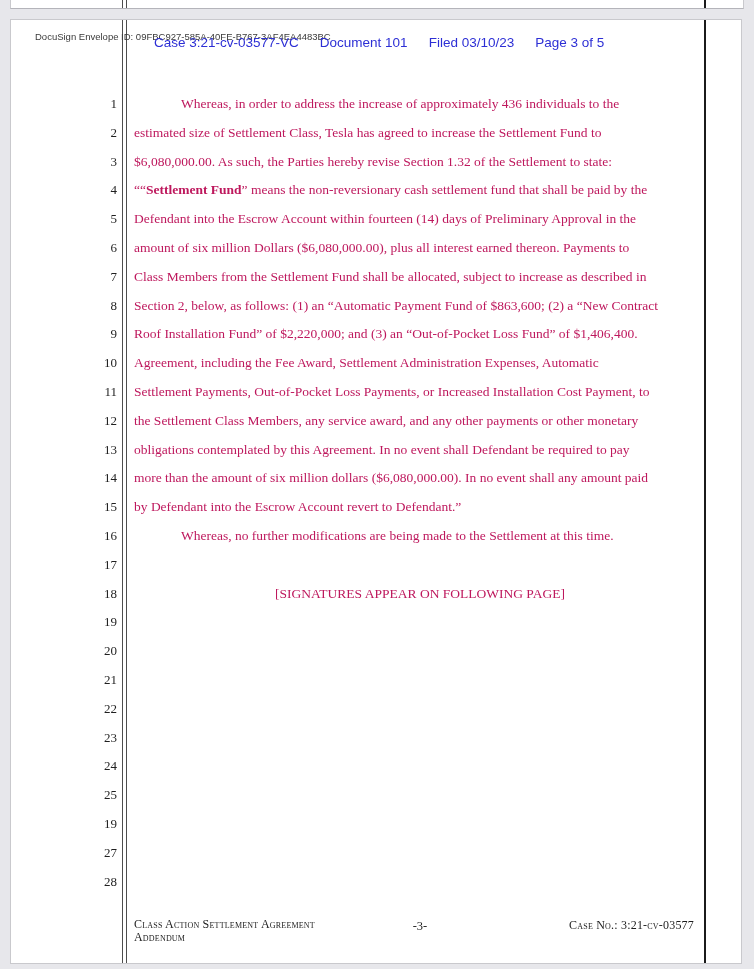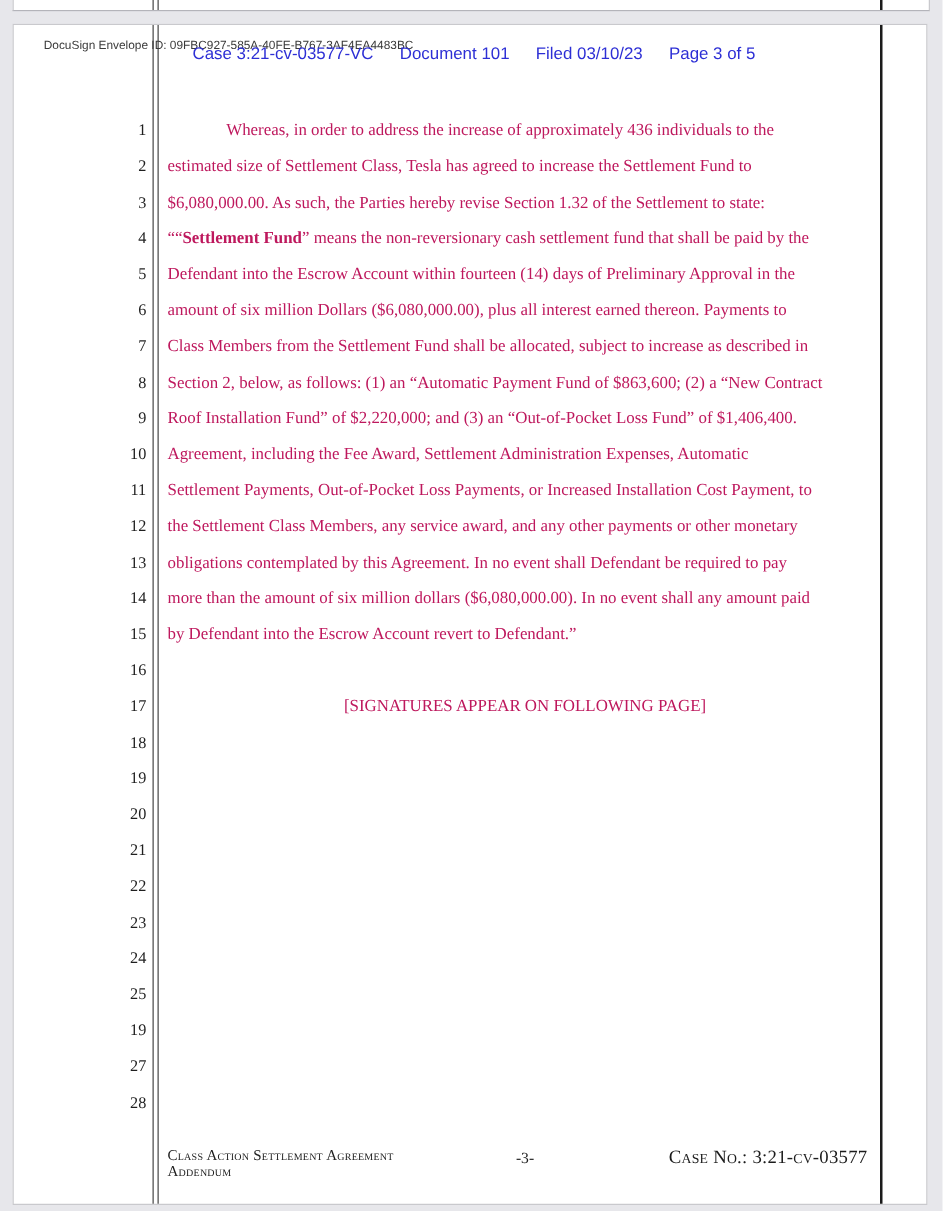--- a/index.html
+++ b/index.html
@@ -59,21 +59,21 @@
   .footer-left{
     position:absolute;left:0;top:0;
     font-size:12px;font-variant:small-caps;line-height:13px;letter-spacing:.2px;
   }
   .footer-center{
     position:absolute;left:0;top:1px;width:100%;text-align:center;
     font-size:12.5px;
   }
   .footer-right{
     position:absolute;right:12px;top:0;
-    font-size:15px;font-variant:small-caps;letter-spacing:.2px;
+    font-size:12px;font-variant:small-caps;letter-spacing:.2px;
   }
 </style>
 </head>
 <body>
 
 <div class="prev-page">
   <div class="double-line mini"></div>
   <div class="right-line mini"></div>
 </div>
 
@@ -125,20 +125,21 @@
       <div class="body-line"><span>amount of six million Dollars ($6,080,000.00), plus all interest earned thereon. Payments to</span></div>
       <div class="body-line"><span>Class Members from the Settlement Fund shall be allocated, subject to increase as described in</span></div>
       <div class="body-line"><span>Section 2, below, as follows: (1) an “Automatic Payment Fund of $863,600; (2) a “New Contract</span></div>
       <div class="body-line"><span>Roof Installation Fund” of $2,220,000; and (3) an “Out-of-Pocket Loss Fund” of $1,406,400.</span></div>
       <div class="body-line"><span>Agreement, including the Fee Award, Settlement Administration Expenses, Automatic</span></div>
       <div class="body-line"><span>Settlement Payments, Out-of-Pocket Loss Payments, or Increased Installation Cost Payment, to</span></div>
       <div class="body-line"><span>the Settlement Class Members, any service award, and any other payments or other monetary</span></div>
       <div class="body-line"><span>obligations contemplated by this Agreement. In no event shall Defendant be required to pay</span></div>
       <div class="body-line"><span>more than the amount of six million dollars ($6,080,000.00). In no event shall any amount paid</span></div>
       <div class="body-line"><span>by Defendant into the Escrow Account revert to Defendant.”</span></div>
+      <div class="body-line indent"><span>Whereas, no further modifications are being made to the Settlement at this time.</span></div>
       <div class="body-line"></div>
       <div class="body-line center"><span>[SIGNATURES APPEAR ON FOLLOWING PAGE]</span></div>
       <div class="body-line"></div>
       <div class="body-line"></div>
       <div class="body-line"></div>
       <div class="body-line"></div>
       <div class="body-line"></div>
       <div class="body-line"></div>
       <div class="body-line"></div>
       <div class="body-line"></div>

